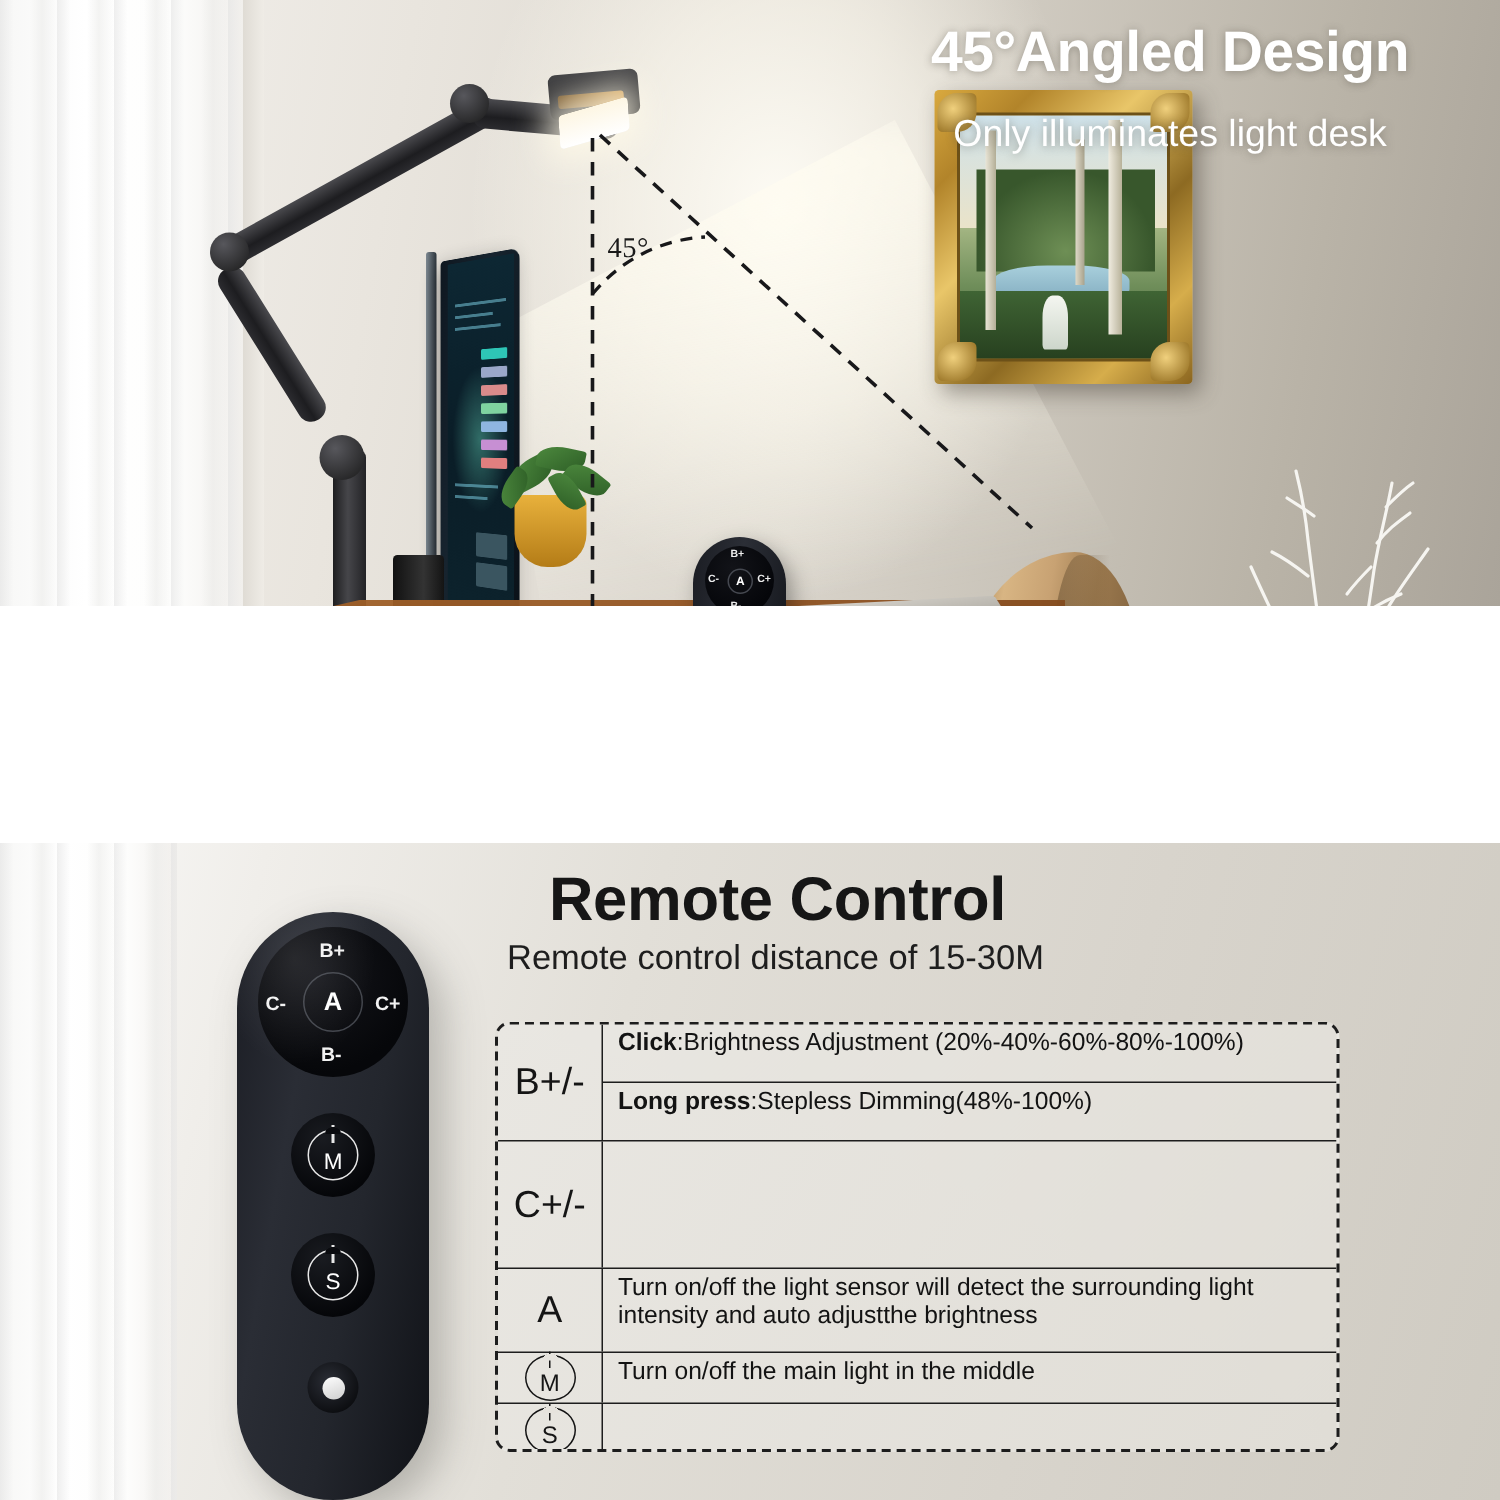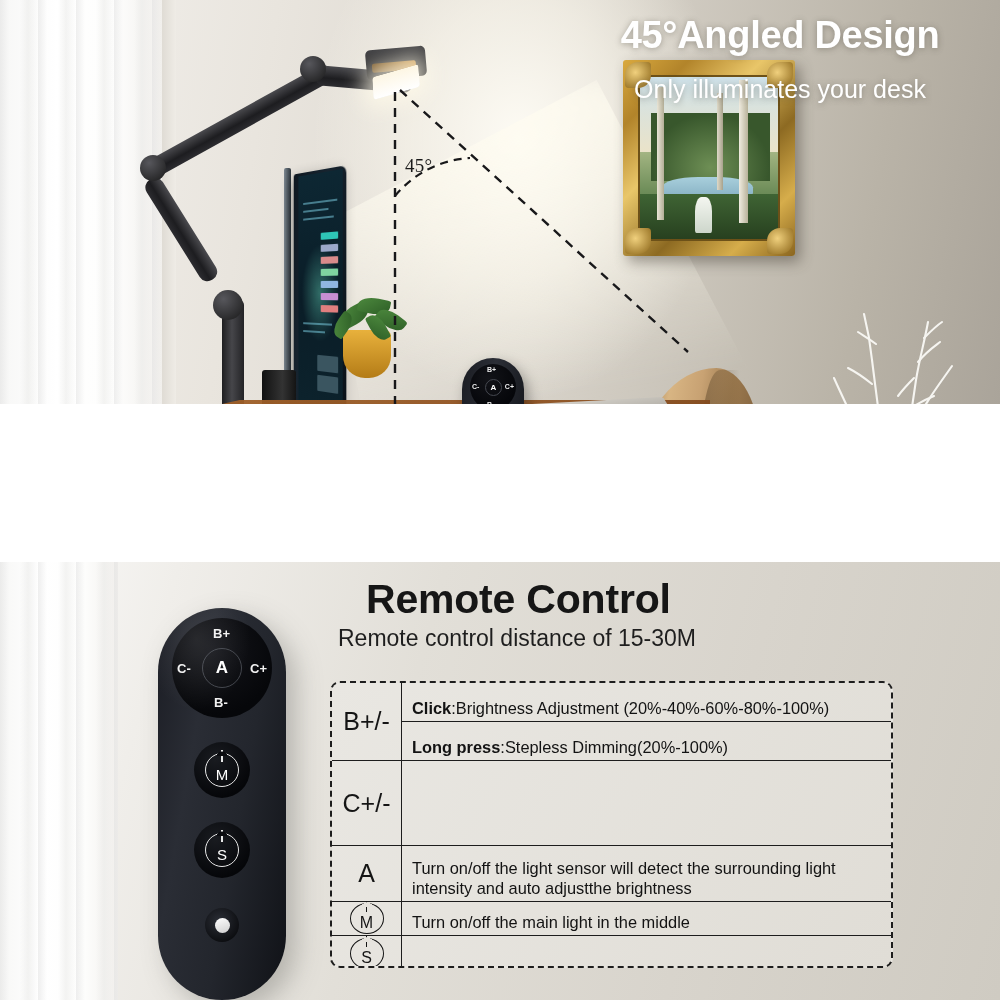--- a/index.html
+++ b/index.html
@@ -284,21 +284,21 @@
     display: flex; flex-direction: column;
   }
   .tgroup { display: flex; flex: 0 0 auto; border-bottom: 1.7px solid #1d1d1d; }
   .tgroup:last-child { border-bottom: none; }
   .tkey {
     flex: 0 0 70px; display: flex; align-items: center; justify-content: center;
     border-right: 1.7px solid #1d1d1d; font-size: 25px; color: #151515;
   }
   .tvals { flex: 1 1 auto; display: flex; flex-direction: column; }
   .tcell {
-    flex: 1 1 auto; display: flex; align-items: flex-end;
+    flex: 1 1 auto; display: flex; align-items: flex-start;
     padding: 3px 8px 3px 10px; font-size: 16.4px; color: #131313; line-height: 1.18;
     border-bottom: 1.7px solid #1d1d1d;
   }
   .tcell:last-child { border-bottom: none; }
   .tcell b { font-weight: bold; }
   .g-b  { height: 78px; }
   .g-c  { height: 85px; }
   .g-a  { height: 56px; }
   .g-m  { height: 34px; }
   .g-s  { height: 34px; }
@@ -339,21 +339,21 @@
         <div class="pnt" style="left:72%;top:2%;width:9px;height:88%;background:linear-gradient(90deg,#f0ece0,#b8b29a);"></div>
         <div class="pnt" style="left:56%;top:10%;width:6px;height:60%;background:linear-gradient(90deg,#ded9c8,#a8a28c);"></div>
       </div>
       <div class="frame-corner" style="left:2px;top:2px;"></div>
       <div class="frame-corner" style="right:2px;top:2px;"></div>
       <div class="frame-corner" style="left:2px;bottom:2px;"></div>
       <div class="frame-corner" style="right:2px;bottom:2px;"></div>
     </div>
 
     <div class="headline">45°Angled Design</div>
-    <div class="subheadline">Only illuminates your desk</div>
+    <div class="subheadline">Only illuminates light desk</div>
 
     <div class="lamp-clamp"></div>
     <div class="lamp-pole"></div>
     <div class="lamp-seg" id="arm-lower"></div>
     <div class="lamp-seg" id="arm-upper"></div>
     <div class="lamp-seg" id="arm-top"></div>
     <div class="joint" id="joint-a"></div>
     <div class="joint" id="joint-b"></div>
     <div class="joint" id="joint-c"></div>
     <div class="lamp-head"></div>
@@ -486,21 +486,21 @@
 
   <div id="spec-table">
 
     <div class="tgroup g-b">
       <div class="tkey">B+/-</div>
       <div class="tvals">
         <div class="tcell">
           <span><b>Click</b><span>:Brightness Adjustment (20%-40%-60%-80%-100%)</span></span>
         </div>
         <div class="tcell">
-          <span><b>Long press</b><span>:Stepless Dimming(20%-100%)</span></span>
+          <span><b>Long press</b><span>:Stepless Dimming(48%-100%)</span></span>
         </div>
       </div>
     </div>
 
     <div class="tgroup g-c">
       <div class="tkey">C+/-</div>
     </div>
 
     <div class="tgroup g-a">
       <div class="tkey">A</div>

